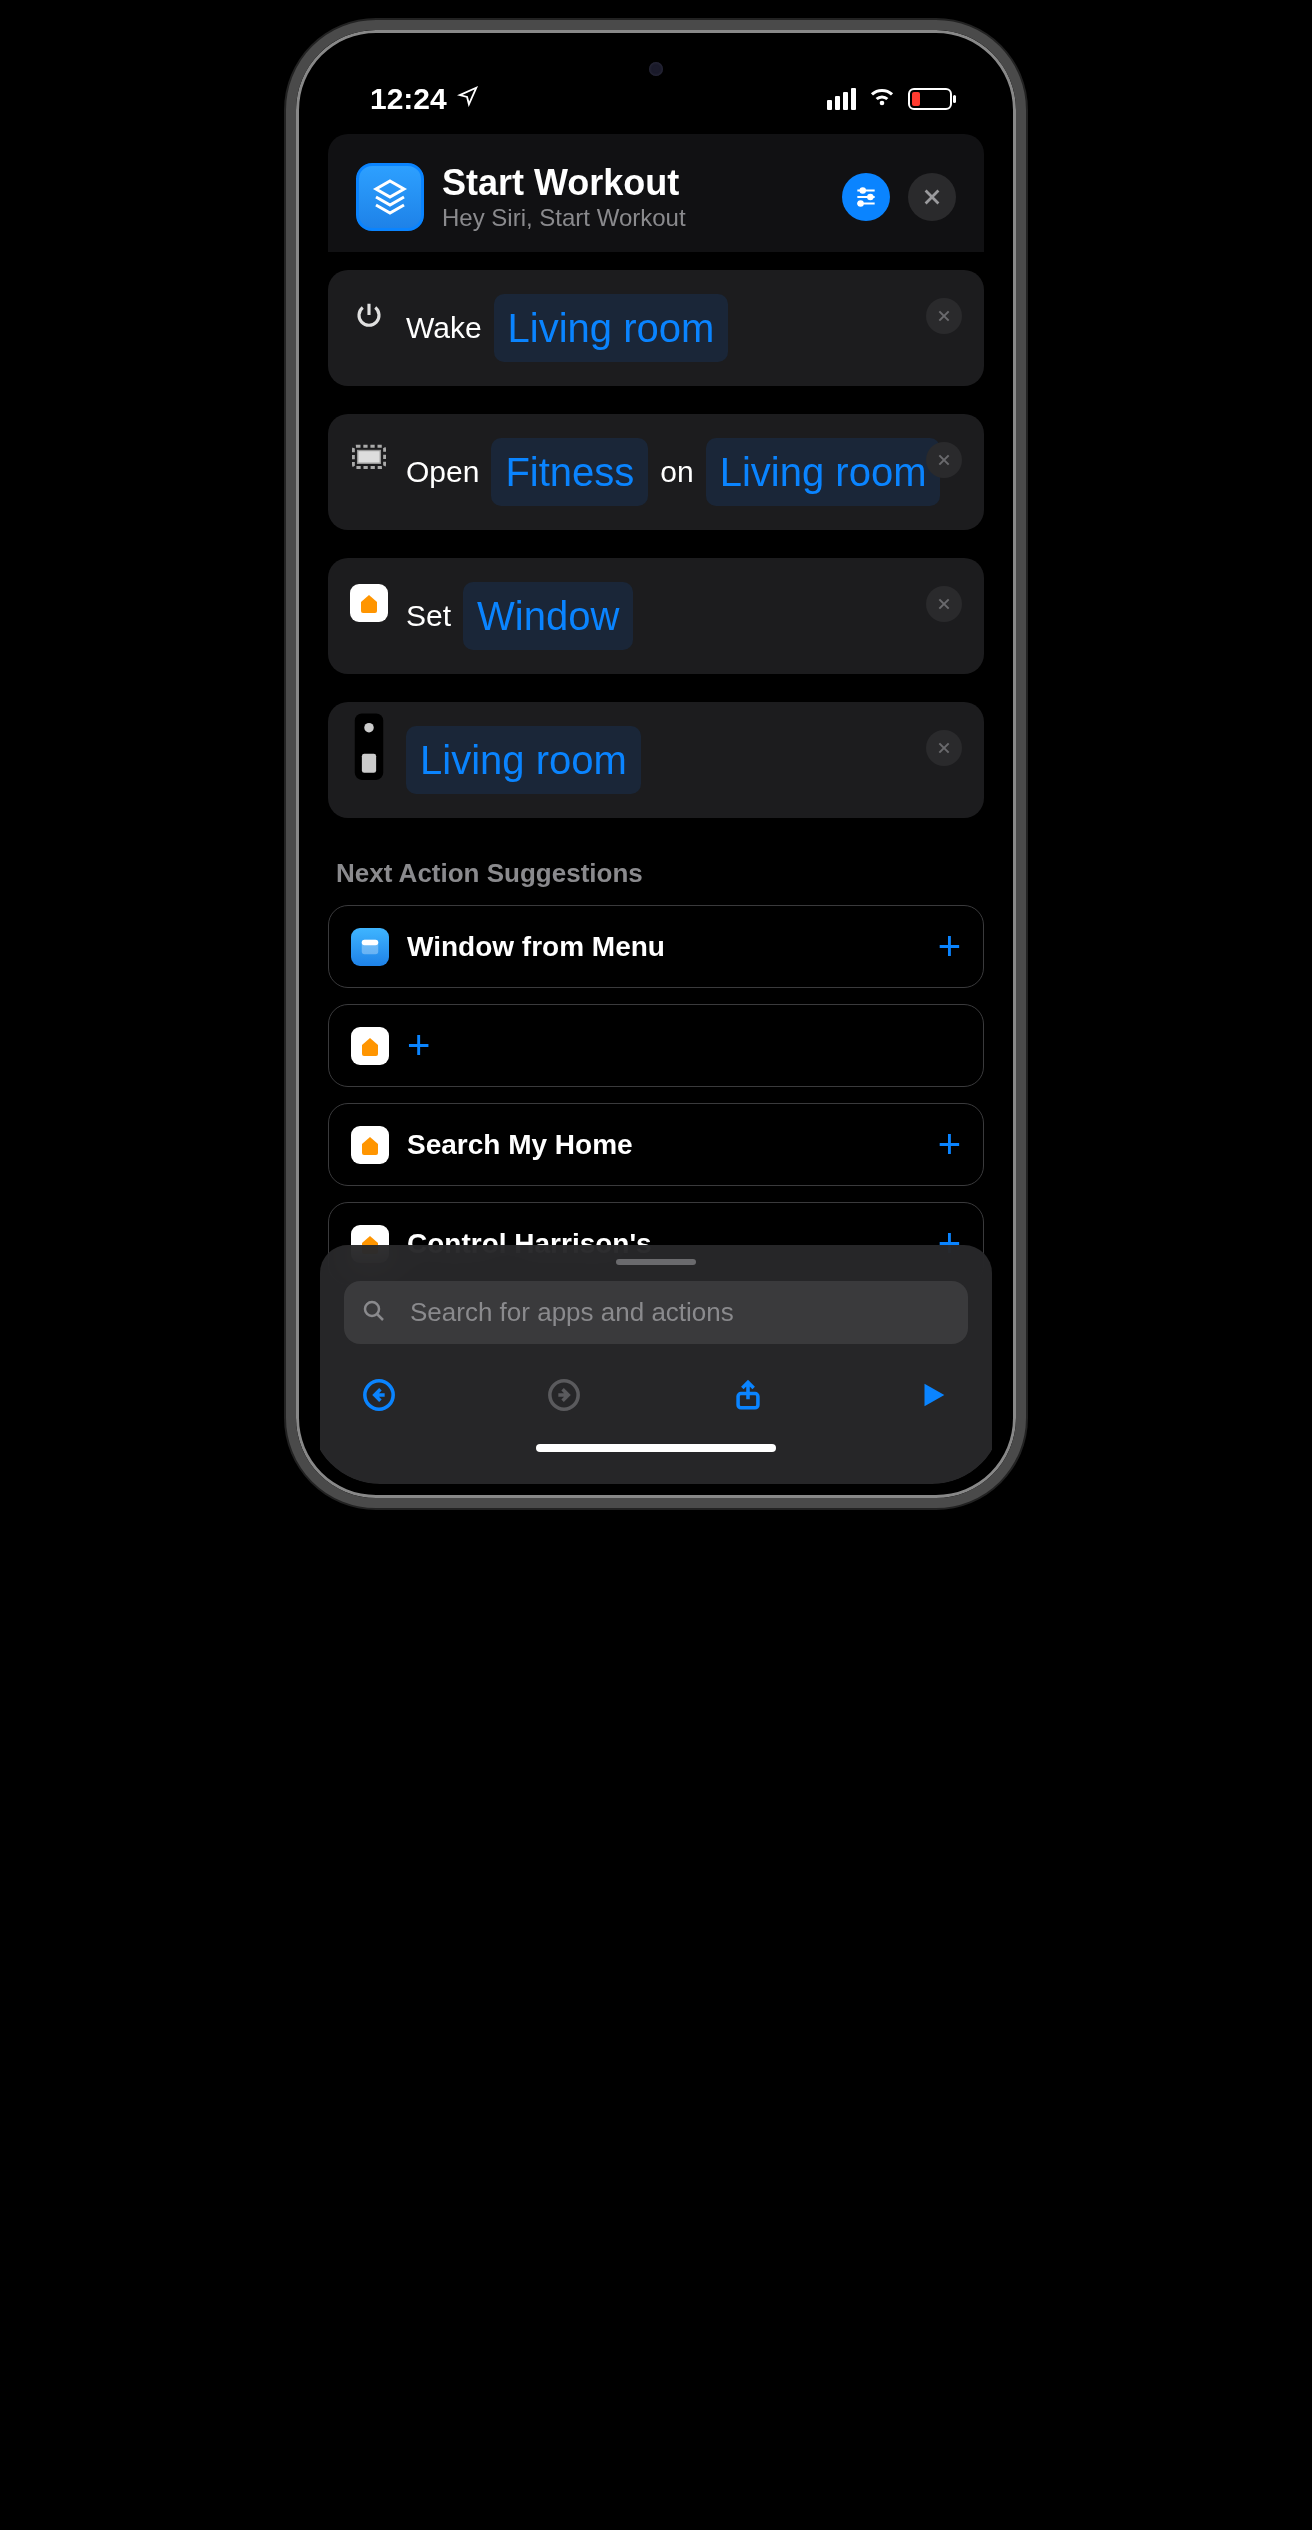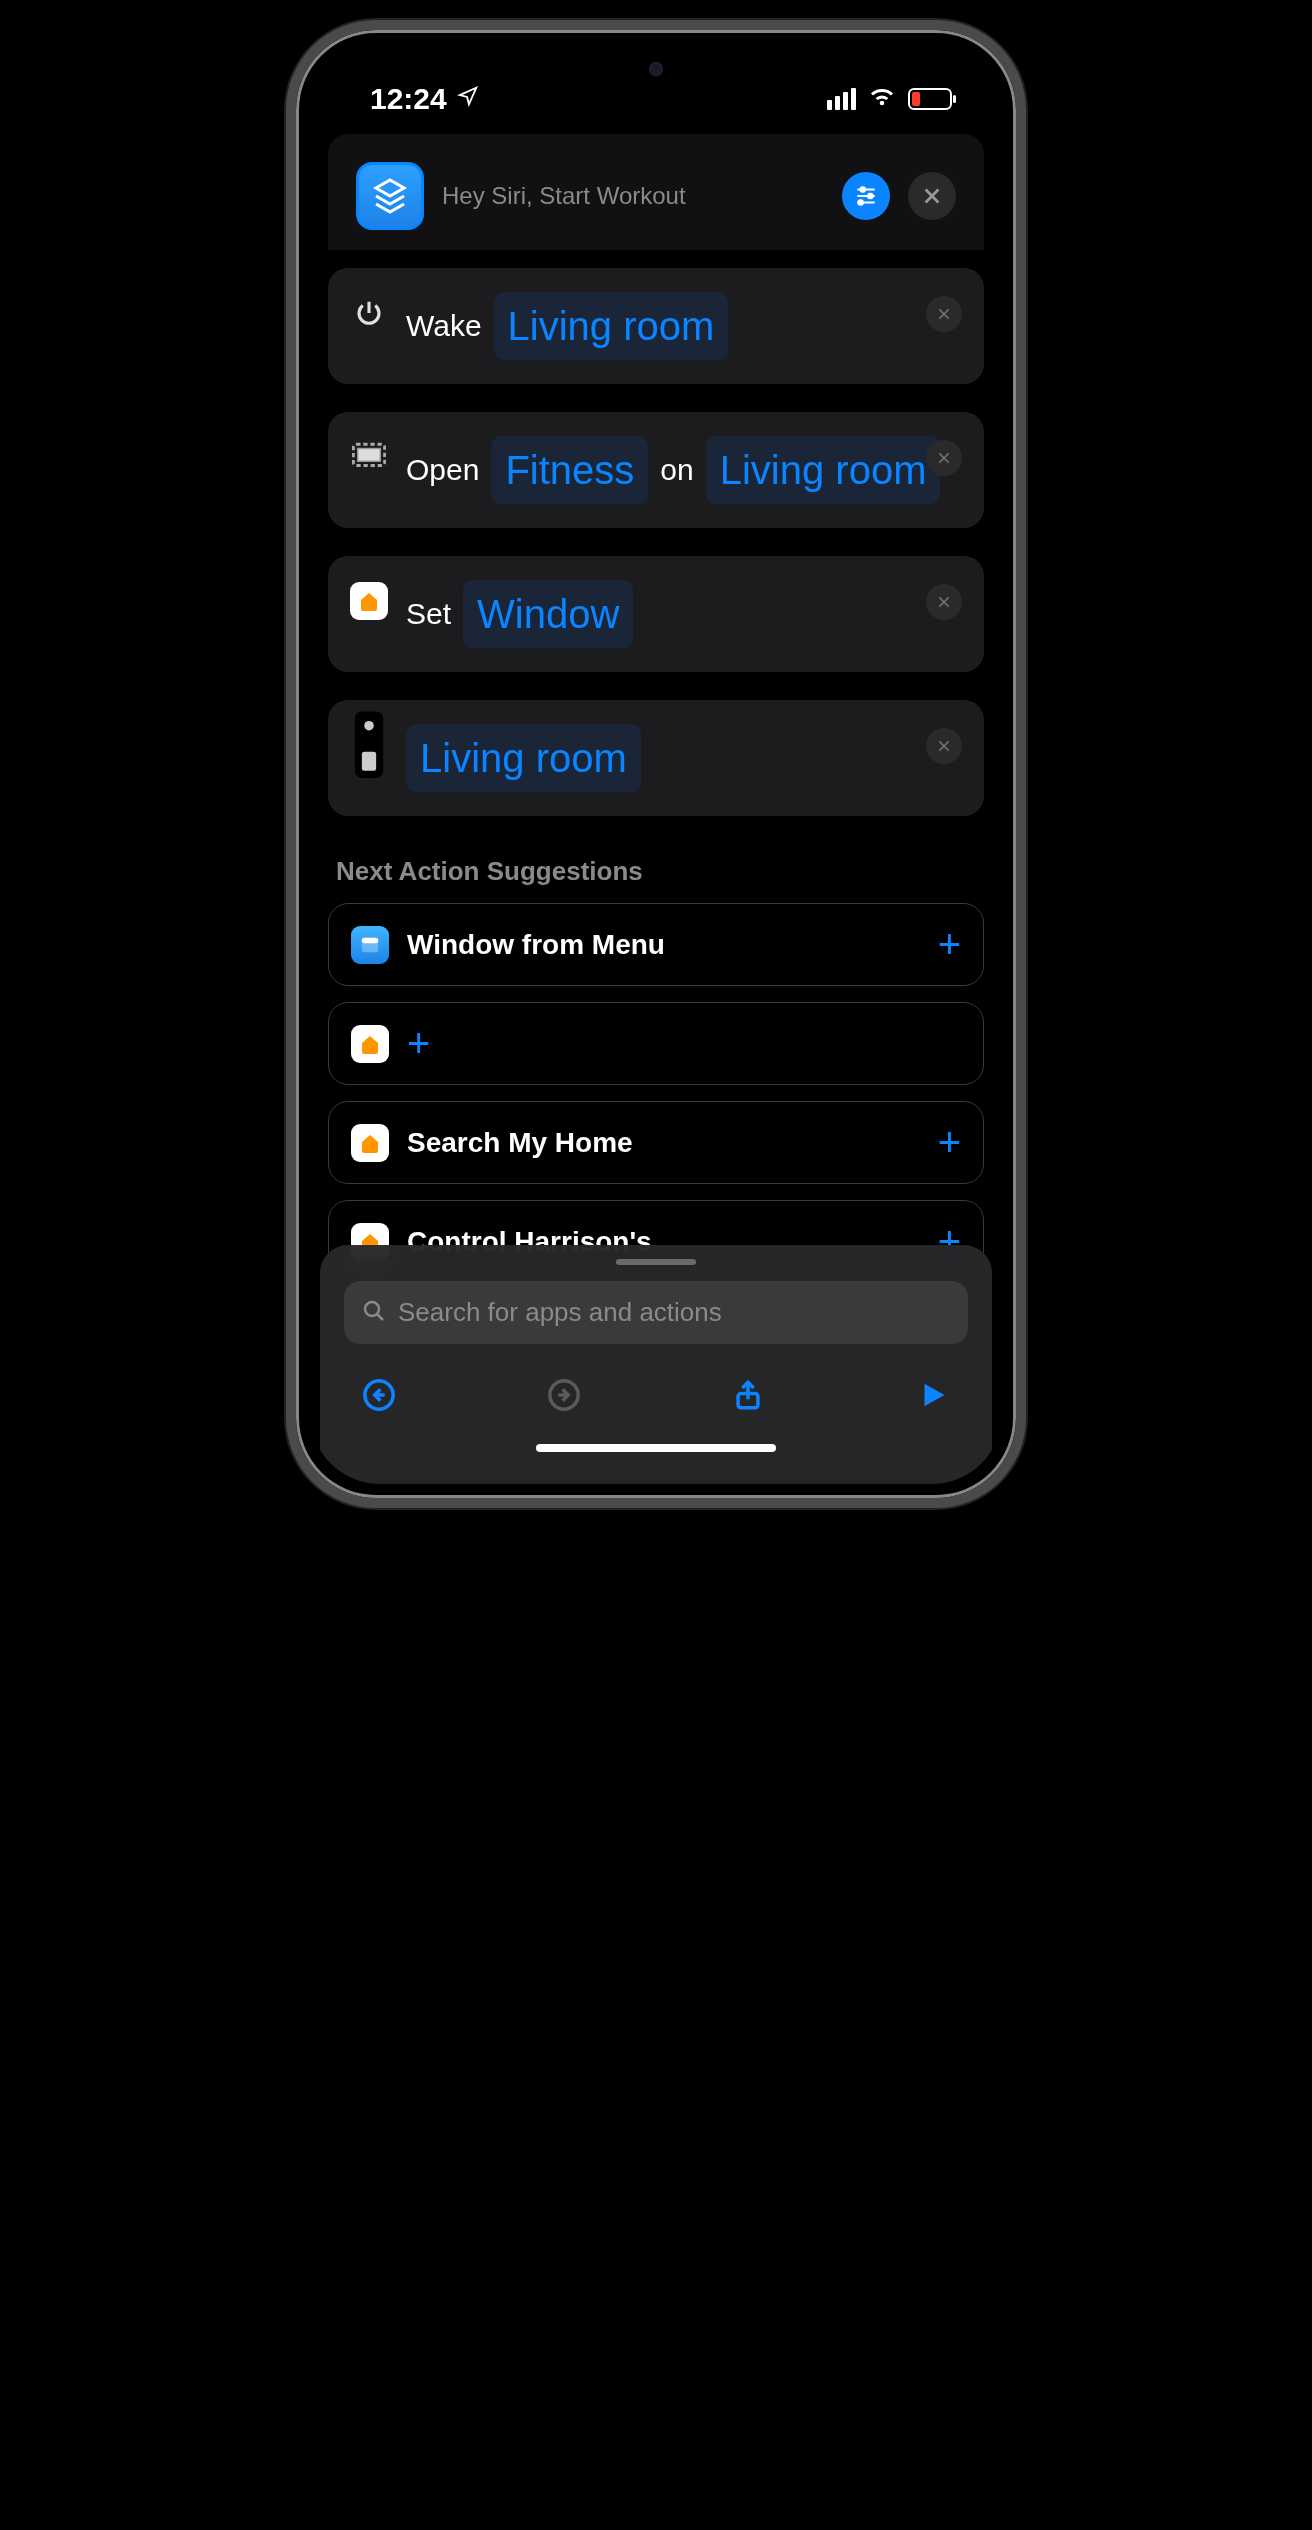--- a/index.html
+++ b/index.html
@@ -158,21 +158,21 @@
     position:absolute; bottom:0; left:0; right:0;
     background: rgba(40,40,42,0.94);
     backdrop-filter: blur(20px);
     border-radius: 28px 28px 0 0;
     padding: 14px 24px 28px 24px;
     margin: 0 10px;
   }
   .drag-handle{ width:80px;height:6px;background:#6a6a6d;border-radius:3px;margin:0 auto 16px auto;}
   .search-bar{
     background:#3a3a3c; border-radius:16px; padding:16px 18px;
-    display:flex; align-items:center; gap:12px;margin-top:12px;
+    display:flex; align-items:center; gap:24px;margin-top:12px;
   }
   .search-icon svg{width:24px;height:24px;stroke:#8a8a8d;fill:none;stroke-width:2.5}
   .search-text{ color:#8a8a8d; font-size:26px;}
   .toolbar{
     display:flex; justify-content:space-between; align-items:center;
     padding: 34px 18px 10px 18px;
   }
   .tb-btn svg{width:34px;height:34px}
   .tb-undo svg{stroke:#0a84ff;fill:none;stroke-width:2.5}
   .tb-redo svg{stroke:#5a5a5d;fill:none;stroke-width:2.5}
@@ -218,20 +218,21 @@
       </div>
     </div>
 
     <div class="header">
       <div class="app-icon">
         <svg viewBox="0 0 40 40">
             <path d="M20 4l14 8-14 8-14-8 14-8zm-14 16l14 8 14-8m-28 8l14 8 14-8"></path>
           </svg>
       </div>
       <div class="header-text">
+        <div class="header-title">Start Workout</div>
         <div class="header-sub">Hey Siri, Start Workout</div>
       </div>
       <div class="circ-btn settings-btn">
         <svg viewBox="0 0 24 24">
             <line x1="4" y1="6" x2="20" y2="6"></line>
             <circle cx="9" cy="6" r="2" fill="#fff"></circle>
             <line x1="4" y1="12" x2="20" y2="12"></line>
             <circle cx="16" cy="12" r="2" fill="#fff"></circle>
             <line x1="4" y1="18" x2="20" y2="18"></line>
             <circle cx="7" cy="18" r="2" fill="#fff"></circle>

